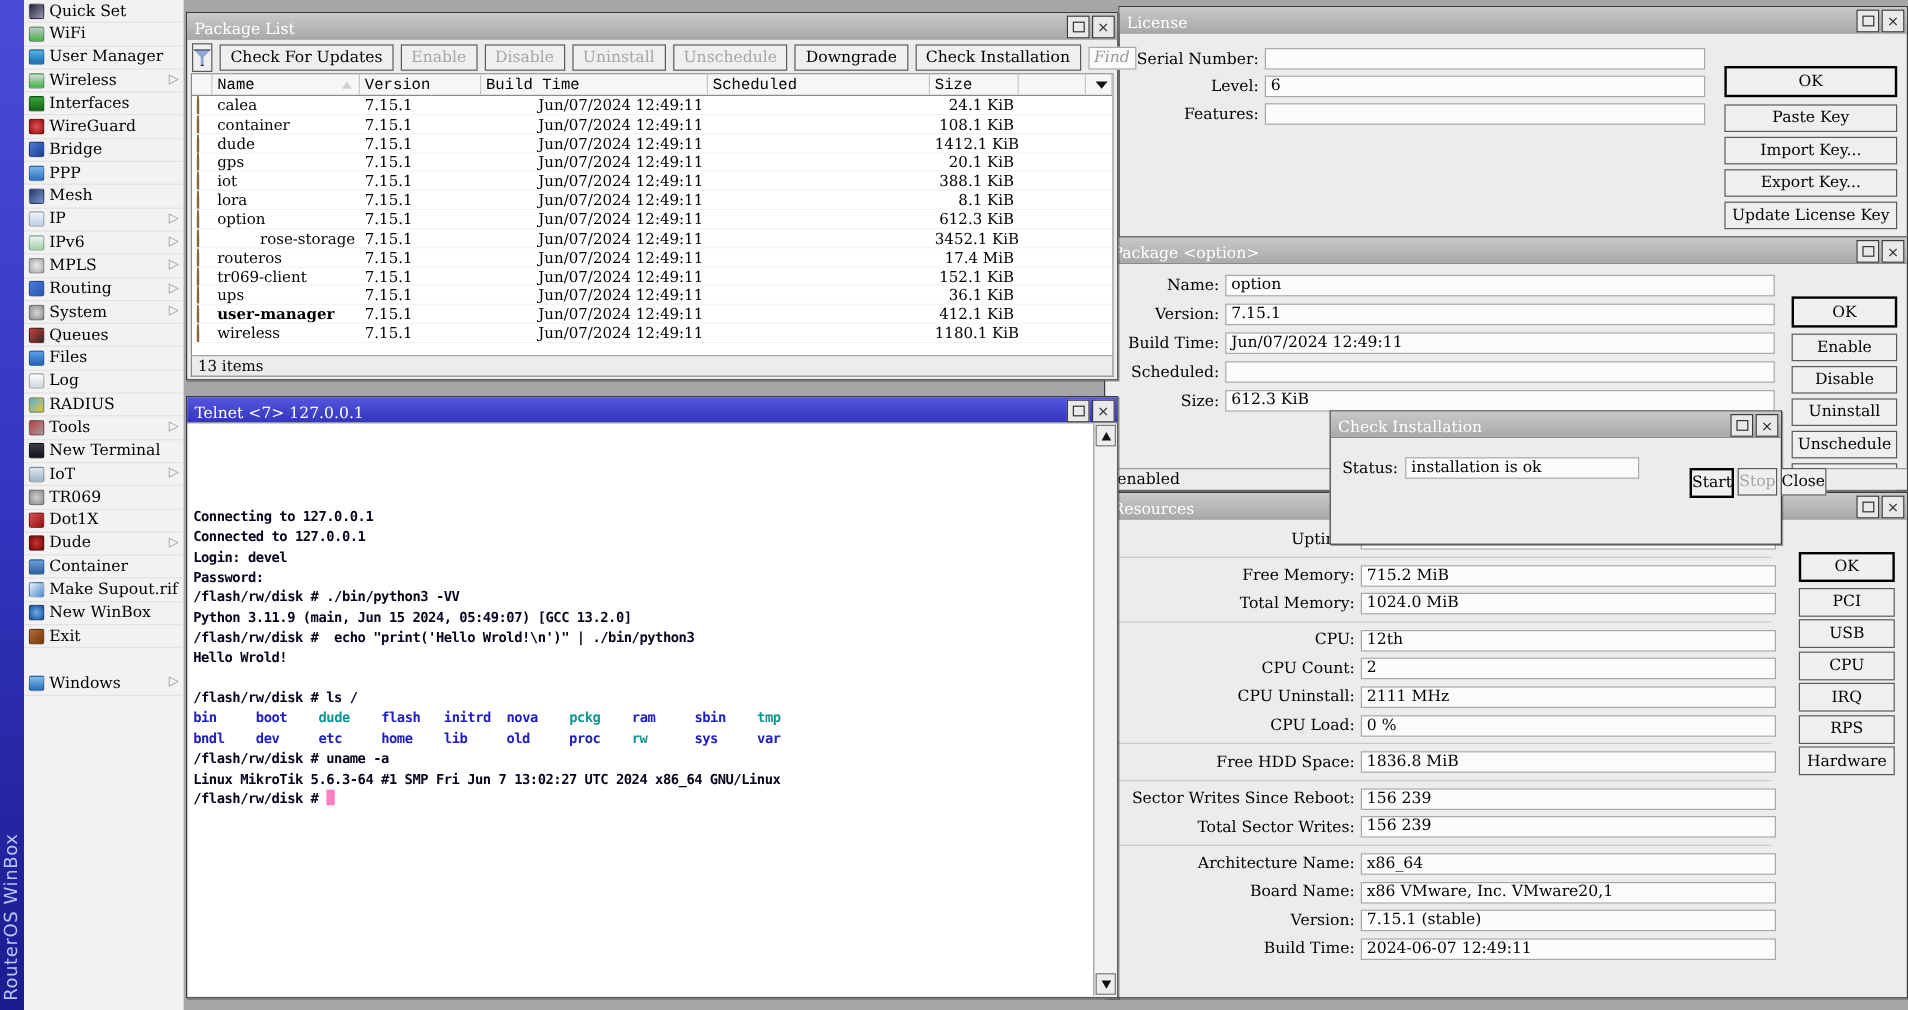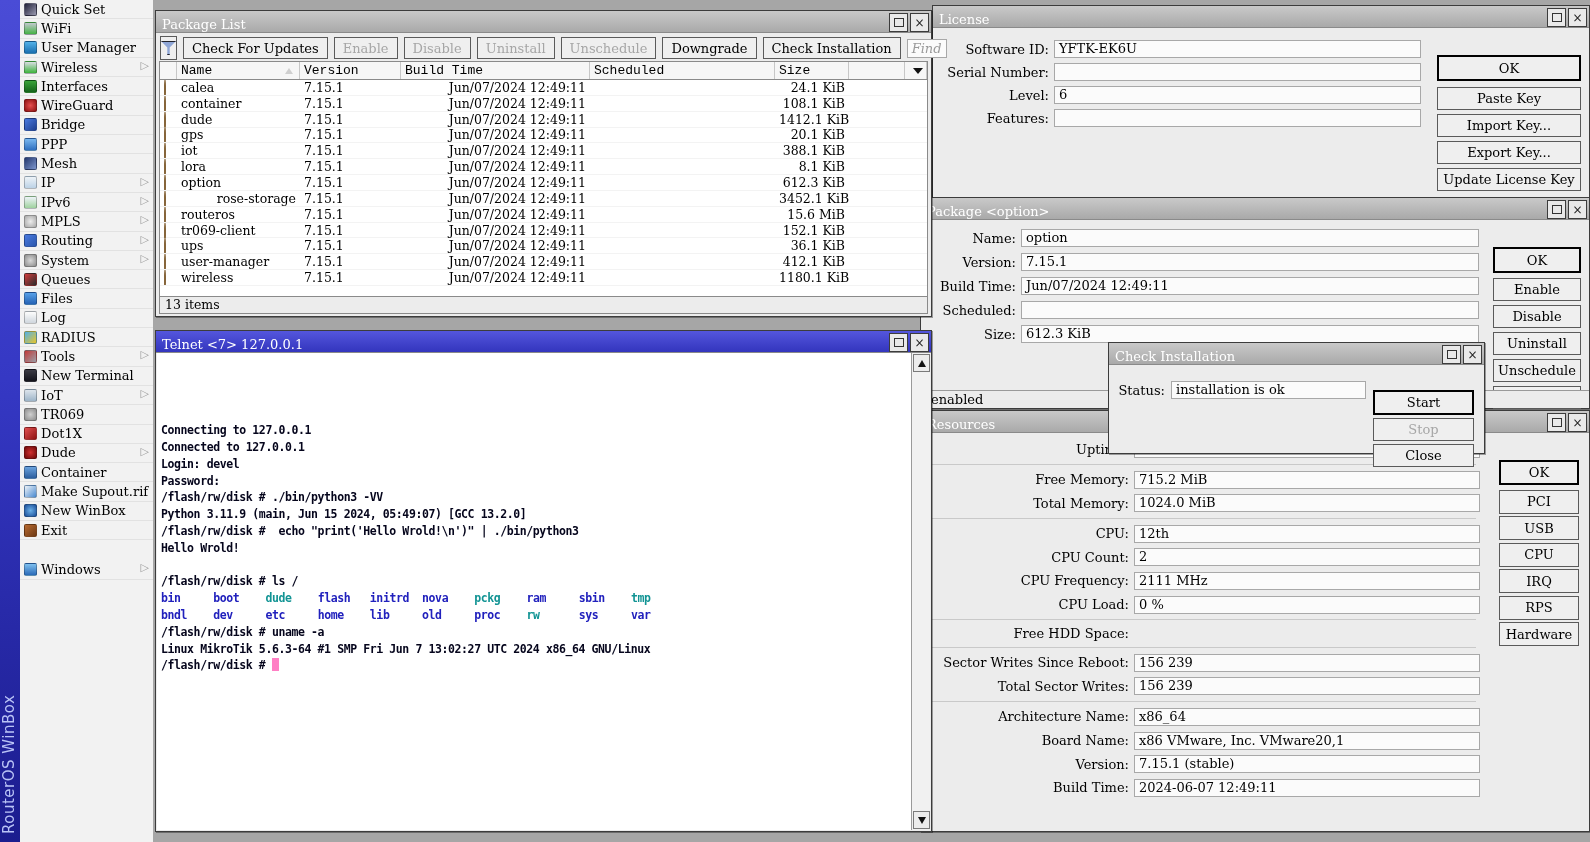--- a/index.html
+++ b/index.html
@@ -108,21 +108,21 @@
   #win-resources .fbox{width:336px;margin-left:5px;}
   #win-resources .gsep{height:1px;background:#c9c9c9;margin:4px 10px 6px 10px;width:545px;}
   #win-resources .btncol{position:absolute;right:10px;top:27px;width:80px;display:flex;flex-direction:column;gap:2.5px;}
   #win-resources .btncol .btn{height:24px;}
   #win-resources .btncol .btn.default{height:25px;margin-bottom:2px;}
 
   #win-check{left:1108px;top:342px;width:375px;height:110px;z-index:30;}
   #win-check .body{position:relative;padding-top:16px;}
   #win-check .flabel{width:50px;margin-left:6px;}
   #win-check .fbox{width:185px;margin-left:6px;}
-  #win-check .btncol{position:absolute;right:10px;top:25px;width:101px;display:flex;flex-direction:column;gap:3px;}
+  #win-check .btncol{position:absolute;right:10px;top:25px;width:66px;display:flex;flex-direction:row;gap:3px;}
   #win-check .btncol .btn.default{height:25px;}
 </style>
 </head>
 <body>
 
 <div class="screen">
 
   <div class="brandbar">
     <div class="brandtext">RouterOS WinBox</div>
   </div>
@@ -369,21 +369,21 @@
           <div class="c" style="width: 74px; text-align: right;">3452.1 KiB</div>
           <div class="c" style="width: 56px;"></div>
           <div class="c" style="width: 18px;"></div>
         </div>
         <div class="grow">
           <div class="c" style="width: 17px;"><span class="pawn"></span></div>
           <div class="c" style="width: 123px;">routeros</div>
           <div class="c" style="width: 101px;">7.15.1</div>
           <div class="c" style="width: 189px; text-align: right;">Jun/07/2024 12:49:11</div>
           <div class="c" style="width: 185px;"></div>
-          <div class="c" style="width: 74px; text-align: right;">15.6 MiB</div>
+          <div class="c" style="width: 74px; text-align: right;">17.4 MiB</div>
           <div class="c" style="width: 56px;"></div>
           <div class="c" style="width: 18px;"></div>
         </div>
         <div class="grow">
           <div class="c" style="width: 17px;"><span class="pawn"></span></div>
           <div class="c" style="width: 123px;">tr069-client</div>
           <div class="c" style="width: 101px;">7.15.1</div>
           <div class="c" style="width: 189px; text-align: right;">Jun/07/2024 12:49:11</div>
           <div class="c" style="width: 185px;"></div>
           <div class="c" style="width: 74px; text-align: right;">152.1 KiB</div>
@@ -395,21 +395,21 @@
           <div class="c" style="width: 123px;">ups</div>
           <div class="c" style="width: 101px;">7.15.1</div>
           <div class="c" style="width: 189px; text-align: right;">Jun/07/2024 12:49:11</div>
           <div class="c" style="width: 185px;"></div>
           <div class="c" style="width: 74px; text-align: right;">36.1 KiB</div>
           <div class="c" style="width: 56px;"></div>
           <div class="c" style="width: 18px;"></div>
         </div>
         <div class="grow">
           <div class="c" style="width: 17px;"><span class="pawn"></span></div>
-          <div class="c" style="width: 123px;">user-manager</div>
+          <div class="c" style="width: 123px; font-weight: bold;">user-manager</div>
           <div class="c" style="width: 101px;">7.15.1</div>
           <div class="c" style="width: 189px; text-align: right;">Jun/07/2024 12:49:11</div>
           <div class="c" style="width: 185px;"></div>
           <div class="c" style="width: 74px; text-align: right;">412.1 KiB</div>
           <div class="c" style="width: 56px;"></div>
           <div class="c" style="width: 18px;"></div>
         </div>
         <div class="grow">
           <div class="c" style="width: 17px;"><span class="pawn"></span></div>
           <div class="c" style="width: 123px;">wireless</div>
@@ -427,24 +427,20 @@
   <div class="win" id="win-license">
     <div class="tbar">
       <span class="tt">License</span>
       <span class="tbtn">
           <span class="sq"></span>
         </span>
       <span class="tbtn">×</span>
     </div>
     <div class="body" id="license-body">
         <div class="frow">
-          <span class="flabel">Software ID:</span>
-          <span class="fbox">YFTK-EK6U</span>
-        </div>
-        <div class="frow">
           <span class="flabel">Serial Number:</span>
           <span class="fbox"></span>
         </div>
         <div class="frow">
           <span class="flabel">Level:</span>
           <span class="fbox">6</span>
         </div>
         <div class="frow">
           <span class="flabel">Features:</span>
           <span class="fbox"></span>
@@ -525,30 +521,31 @@
         <div class="gsep"></div>
         <div class="frow">
           <span class="flabel">CPU:</span>
           <span class="fbox">12th</span>
         </div>
         <div class="frow">
           <span class="flabel">CPU Count:</span>
           <span class="fbox">2</span>
         </div>
         <div class="frow">
-          <span class="flabel">CPU Frequency:</span>
+          <span class="flabel">CPU Uninstall:</span>
           <span class="fbox">2111 MHz</span>
         </div>
         <div class="frow">
           <span class="flabel">CPU Load:</span>
           <span class="fbox">0 %</span>
         </div>
         <div class="gsep"></div>
         <div class="frow">
           <span class="flabel">Free HDD Space:</span>
+          <span class="fbox">1836.8 MiB</span>
         </div>
         <div class="gsep"></div>
         <div class="frow">
           <span class="flabel">Sector Writes Since Reboot:</span>
           <span class="fbox">156 239</span>
         </div>
         <div class="frow">
           <span class="flabel">Total Sector Writes:</span>
           <span class="fbox">156 239</span>
         </div>

